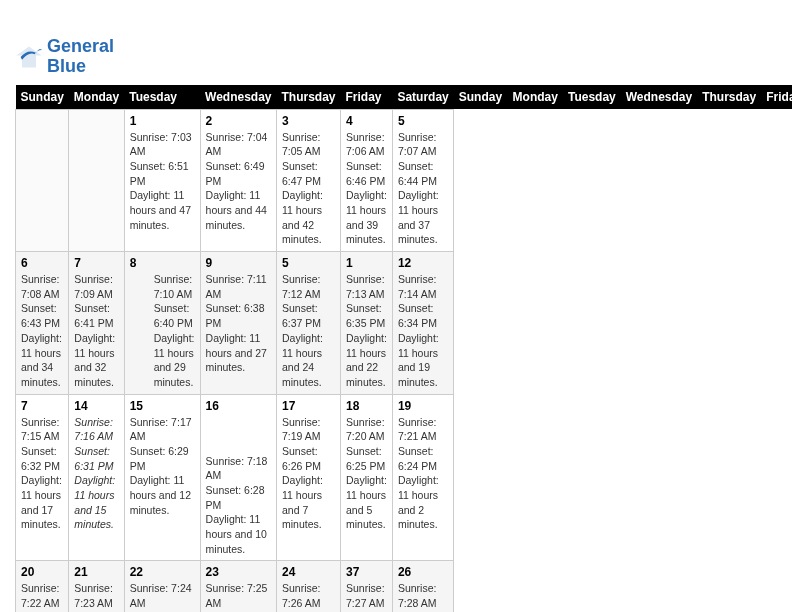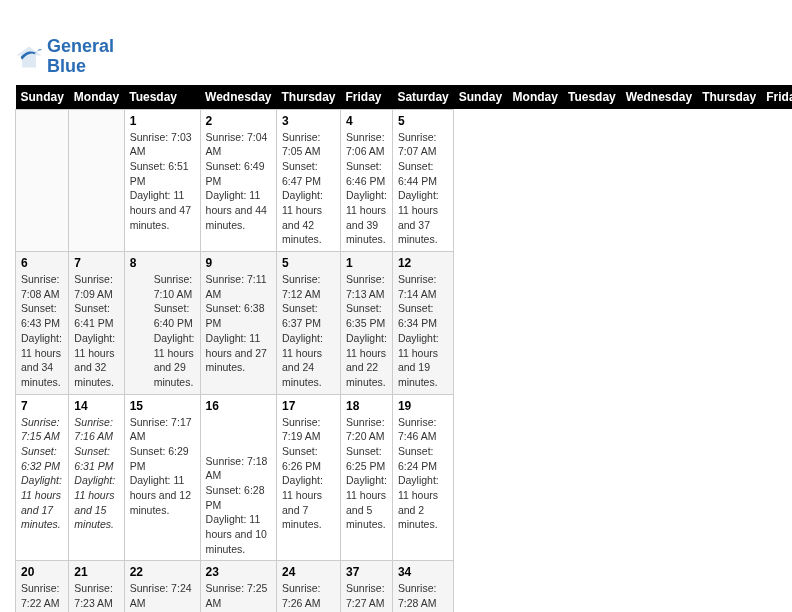--- a/index.html
+++ b/index.html
@@ -203,21 +203,21 @@
         <td>
           <div class="day-number">12</div>
           <div class="day-info" style="white-space: pre-line;">Sunrise: 7:14 AM
 Sunset: 6:34 PM
 Daylight: 11 hours and 19 minutes.</div>
         </td>
       </tr>
       <tr>
         <td>
           <div class="day-number">7</div>
-          <div class="day-info" style="white-space: pre-line; font-style: italic;">Sunrise: 7:15 AM
+          <div class="day-info" style="white-space: pre-line;">Sunrise: 7:15 AM
 Sunset: 6:32 PM
 Daylight: 11 hours and 17 minutes.</div>
         </td>
         <td>
           <div class="day-number">14</div>
           <div class="day-info" style="white-space: pre-line; font-style: italic;">Sunrise: 7:16 AM
 Sunset: 6:31 PM
 Daylight: 11 hours and 15 minutes.</div>
         </td>
         <td>
@@ -239,21 +239,21 @@
 Daylight: 11 hours and 7 minutes.</div>
         </td>
         <td>
           <div class="day-number">18</div>
           <div class="day-info" style="white-space: pre-line;">Sunrise: 7:20 AM
 Sunset: 6:25 PM
 Daylight: 11 hours and 5 minutes.</div>
         </td>
         <td>
           <div class="day-number">19</div>
-          <div class="day-info" style="white-space: pre-line;">Sunrise: 7:46 AM
+          <div class="day-info" style="white-space: pre-line;">Sunrise: 7:21 AM
 Sunset: 6:24 PM
 Daylight: 11 hours and 2 minutes.</div>
         </td>
       </tr>
       <tr>
         <td>
           <div class="day-number">20</div>
           <div class="day-info" style="white-space: pre-line;">Sunrise: 7:22 AM
 Sunset: 6:22 PM
 Daylight: 11 hours and 0 minutes.</div>
@@ -282,20 +282,20 @@
 Sunset: 6:17 PM
 Daylight: 10 hours and 51 minutes.</div>
         </td>
         <td>
           <div class="day-number">37</div>
           <div class="day-info" style="white-space: pre-line;">Sunrise: 7:27 AM
 Sunset: 6:16 PM
 Daylight: 10 hours and 48 minutes.</div>
         </td>
         <td>
-          <div class="day-number">34</div>
+          <div class="day-number">26</div>
           <div class="day-info" style="white-space: pre-line;">Sunrise: 7:28 AM
 Sunset: 6:14 PM
 Daylight: 10 hours and 46 minutes.</div>
         </td>
       </tr>
     </tbody>
 </table>
 
 </body></html>

